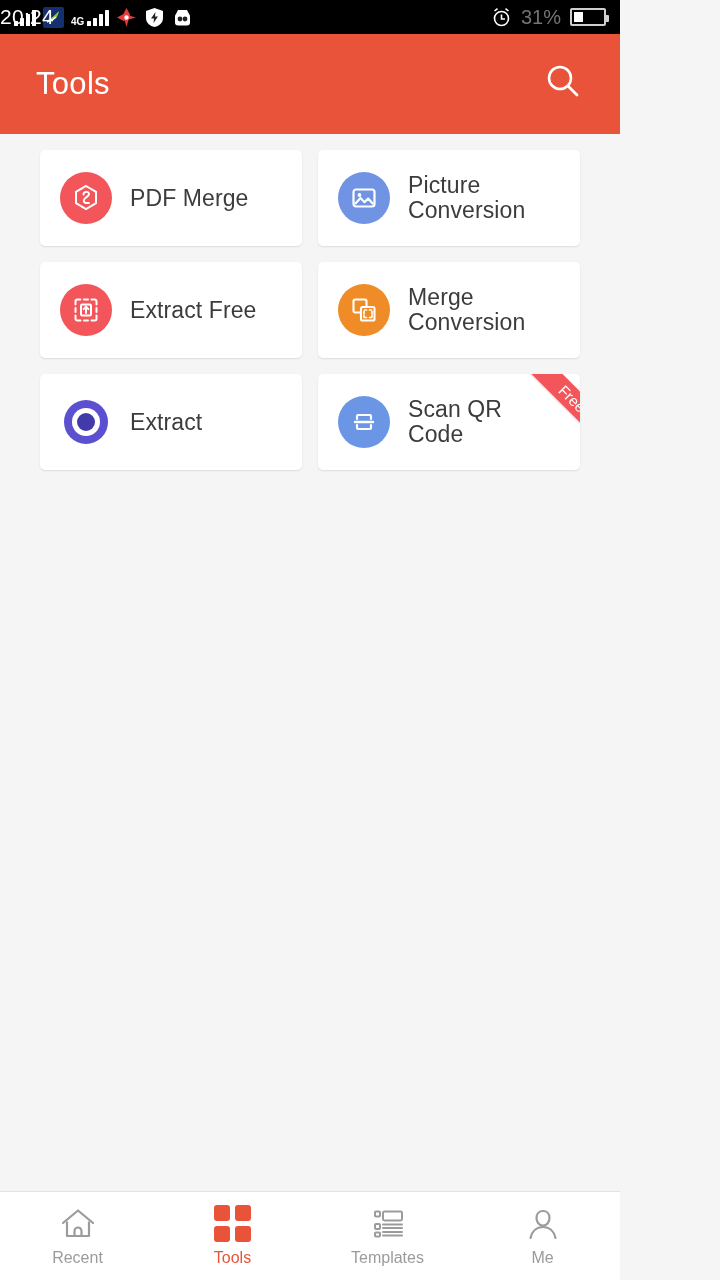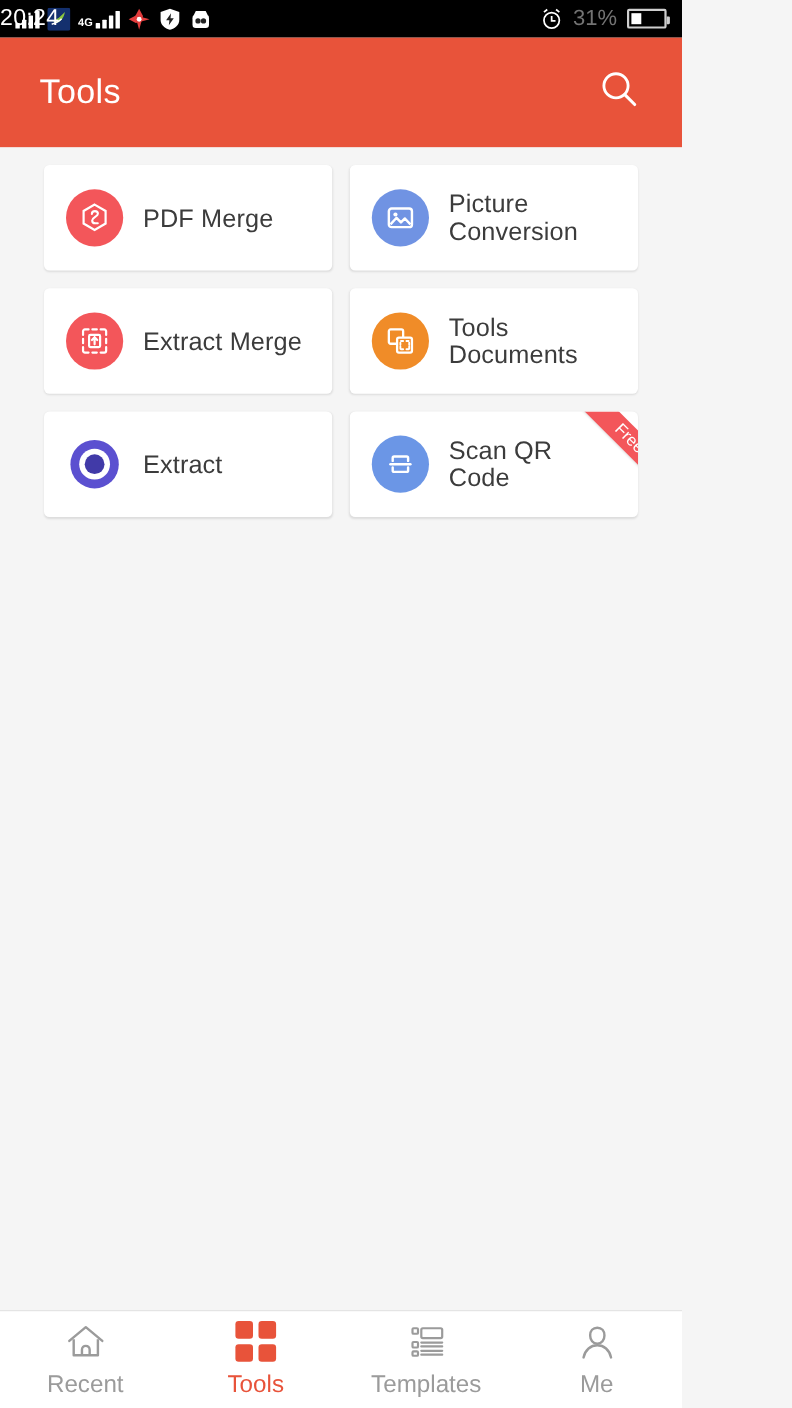--- a/index.html
+++ b/index.html
@@ -68,21 +68,21 @@
     transform:rotate(45deg); top:14px; left:12px;
     box-shadow:0 1px 2px rgba(0,0,0,.12);
   }
 
   
   .tabbar {
     flex:0 0 89px; background:#fff; border-top:1px solid #e2e2e2;
     display:flex; align-items:center;
   }
   .tab { flex:1 1 0; display:flex; flex-direction:column; align-items:center; justify-content:center; gap:7px; }
-  .tab .tlbl { font-size:22px; color:#9b9b9b; }
+  .tab .tlbl { font-size:16px; color:#9b9b9b; }
   .tab.active .tlbl { color:#e8533a; }
   .tab .tic { height:36px; display:flex; align-items:center; justify-content:center; }
   .grid-ic { display:grid; grid-template-columns:16px 16px; grid-template-rows:16px 16px; gap:5px; }
   .grid-ic i { display:block; background:#e8533a; border-radius:3px; }
 </style>
 </head>
 <body>
 
 <div class="phone">
 
@@ -188,32 +188,32 @@
 
       <div class="card">
         <span class="ic" style="background:#f3565a">
           <svg width="30" height="30" viewBox="0 0 30 30">
             <path d="M4.5 9.5V6.2a1.7 1.7 0 0 1 1.7-1.7h3.3M20.5 4.5h3.3a1.7 1.7 0 0 1 1.7 1.7v3.3M25.5 20.5v3.3a1.7 1.7 0 0 1-1.7 1.7h-3.3M9.5 25.5H6.2a1.7 1.7 0 0 1-1.7-1.7v-3.3" stroke="#fff" stroke-width="2" fill="none" stroke-linecap="round"></path>
             <path d="M13 4.5h4M13 25.5h4M4.5 13v4M25.5 13v4" stroke="#fff" stroke-width="2" stroke-linecap="round"></path>
             <rect x="10" y="9.5" width="10" height="11" rx="1.2" stroke="#fff" stroke-width="2" fill="none"></rect>
             <path d="M15 18v-6M15 11.6l-2.4 2.5M15 11.6l2.4 2.5" stroke="#fff" stroke-width="2" fill="none" stroke-linecap="round" stroke-linejoin="round"></path>
           </svg>
         </span>
-        <span class="lbl">Extract Merge</span>
+        <span class="lbl">Extract Free</span>
       </div>
 
       <div class="card">
         <span class="ic" style="background:#f08c28">
           <svg width="30" height="30" viewBox="0 0 30 30">
               <rect x="4.5" y="4.5" width="13" height="13" rx="1.6" stroke="#fff" stroke-width="2.1" fill="none"></rect>
               <rect x="12" y="12" width="13.5" height="13.5" rx="1.6" stroke="#fff" stroke-width="2.1" fill="#f08c28"></rect>
               <path d="M15.5 15h2M20.5 15h2M15.5 22.5h2M20.5 22.5h2M15 16.5v2M15 20v2M23 16.5v2M23 20v2" stroke="#fff" stroke-width="1.7" stroke-linecap="round"></path>
             </svg>
         </span>
-        <span class="lbl">Tools Documents</span>
+        <span class="lbl">Merge Conversion</span>
       </div>
 
       <div class="card">
         <span class="ic" style="background:#fff">
           <svg width="52" height="52" viewBox="0 0 52 52">
               <circle cx="26" cy="26" r="22" fill="#5b50d0"></circle>
               <circle cx="26" cy="26" r="14" fill="#fff"></circle>
               <circle cx="26" cy="26" r="9" fill="#413aa8"></circle>
             </svg>
         </span>

